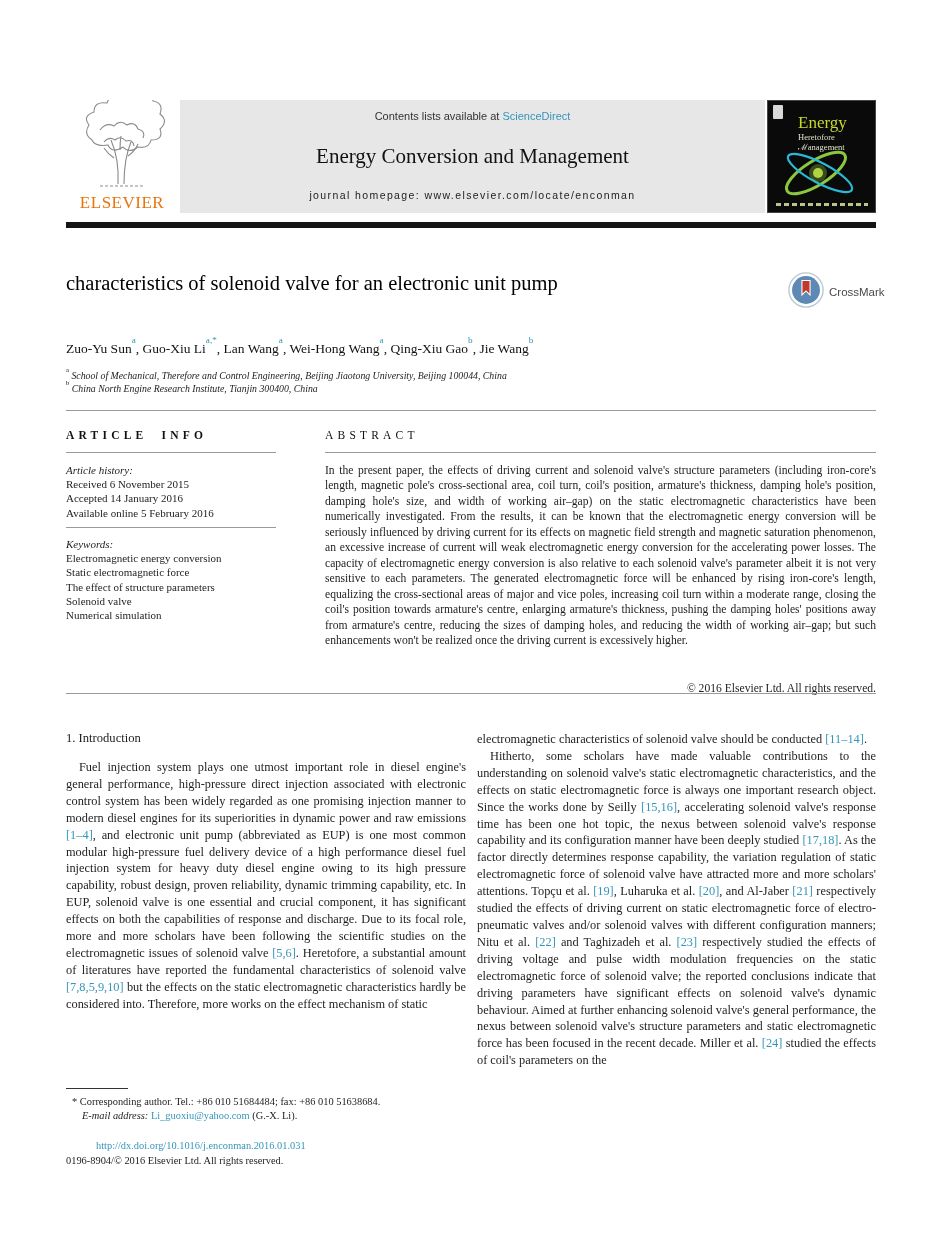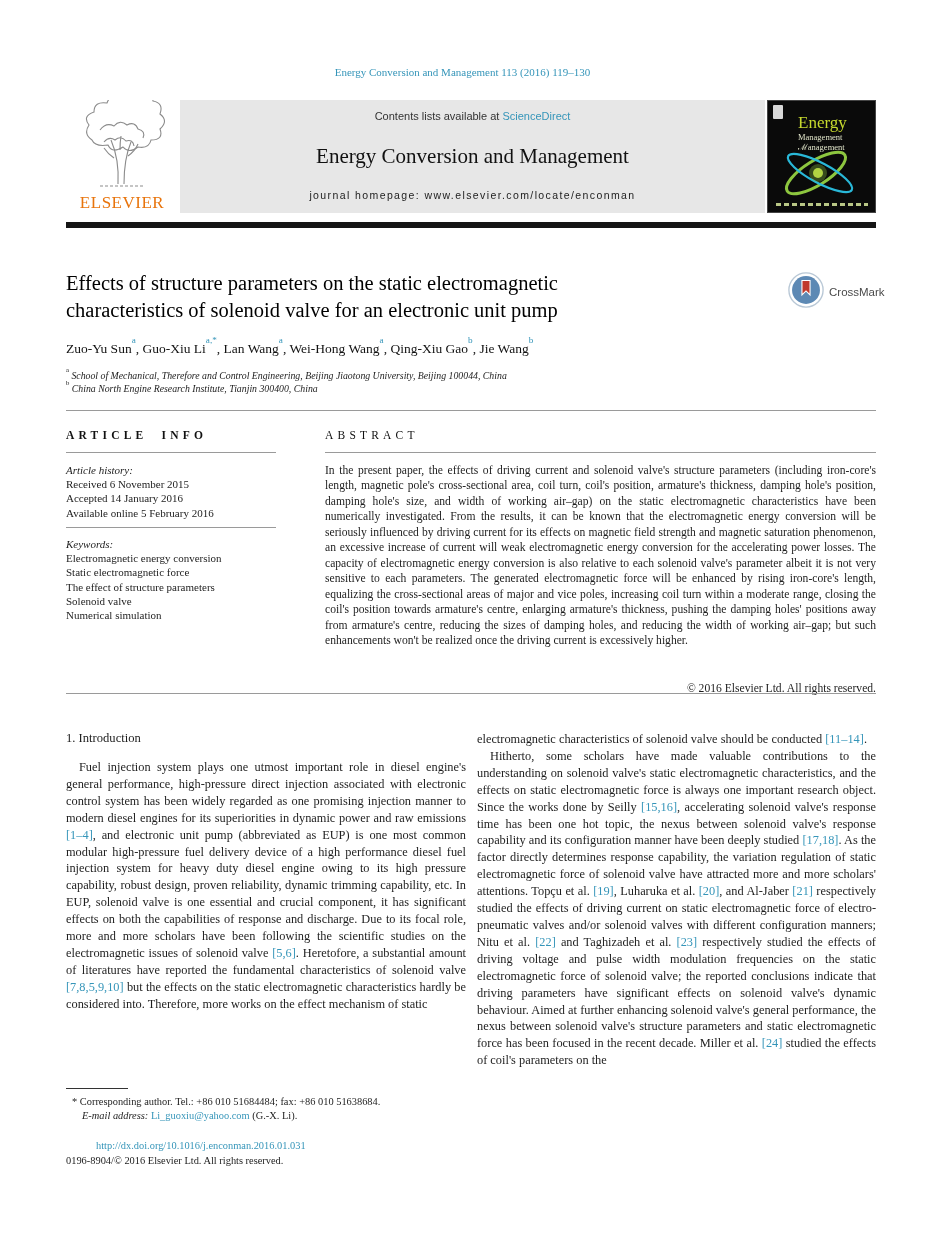--- a/index.html
+++ b/index.html
@@ -67,21 +67,20 @@
   .footnote .l1 { padding-left:6px; text-indent:0; }
   .footnote .l2 { padding-left:16px; }
   .doi-line { position:absolute; left:66px; top:1140px; font-size:10.4px; color:#3595b9;padding-left:30px; }
   .issn-line { position:absolute; left:66px; top:1155px; font-size:10.4px; color:#1d1d1d; }
 </style>
 </head>
 <body>
 
 <div class="page">
 
-  <div class="journal-ref">Energy Conversion and Management 113 (2016) 119–130</div>
 
   <div class="header-band">
     <div class="logo-box">
       <span>
         <svg width="104" height="92" viewBox="0 0 104 92">
           <g fill="none" stroke="#8b8b8b" stroke-width="1.1">
             <path d="M22 40 q-9 -6 -3 -15 q-7 -9 5 -13 q0 -11 13 -9 q4 -11 15 -7 q9 -9 18 -2 q11 -5 13 7 q11 2 7 13 q9 7 0 15 q4 11 -9 11 q-2 9 -13 7 q-9 7 -15 0 q-11 7 -15 -2 q-13 2 -16 -5 z"></path>
             <path d="M30 30 q6 -8 14 -4 q6 -7 13 -1 q8 -4 11 4 q8 2 5 9"></path>
             <path d="M34 42 q5 -6 11 -2 q6 -5 11 1 q7 -2 8 5"></path>
             <path d="M48 84 C49 66 47 54 41 40 M54 84 C54 66 56 54 61 42"></path>
@@ -96,41 +95,40 @@
     <div class="center-box">
       <div class="contents-line rich"><span>Contents lists available at </span><span class="lnk">ScienceDirect</span></div>
       <div class="center-journal-title">Energy Conversion and Management</div>
       <div class="homepage-line">journal homepage: www.elsevier.com/locate/enconman</div>
     </div>
 
     <div class="cover-box">
       <div class="pub-mark"></div>
       <div class="cover-t1">Energy</div>
       <div class="cover-t2">
-        <div>Management</div>
+        <div>Heretofore</div>
         <div>ℳanagement</div>
       </div>
       <span>
         <svg width="109" height="62" viewBox="0 0 109 62" style="position:absolute;bottom:8px;left:0;">
           <g fill="none">
             <ellipse cx="48" cy="31" rx="34" ry="12" transform="rotate(-32 48 31)" stroke="#8dc63f" stroke-width="3"></ellipse>
             <ellipse cx="52" cy="31" rx="36" ry="10" transform="rotate(28 52 31)" stroke="#29b8d8" stroke-width="2.2"></ellipse>
             <circle cx="50" cy="31" r="5" fill="#d9f24a" opacity="0.9"></circle>
             <circle cx="50" cy="31" r="9" fill="#8dc63f" opacity="0.35"></circle>
           </g>
         </svg>
       </span>
       <div class="cover-strip"></div>
     </div>
   </div>
 
   <div class="black-bar"></div>
 
   <div class="paper-title">
-    <div>Effects of structure parameters on the static electromagnetic</div>
     <div>characteristics of solenoid valve for an electronic unit pump</div>
   </div>
 
   <div class="crossmark">
     <span>
       <svg width="36" height="36" viewBox="0 0 40 40">
         <circle cx="20" cy="20" r="19" fill="#fff" stroke="#b9c8d6" stroke-width="1.5"></circle>
         <circle cx="20" cy="20" r="15.5" fill="#5d89b4"></circle>
         <path d="M15.5 9.5 h9 v16 l-4.5 -4.5 l-4.5 4.5 z" fill="#c0392b" stroke="#fff" stroke-width="1.2"></path>
       </svg>

